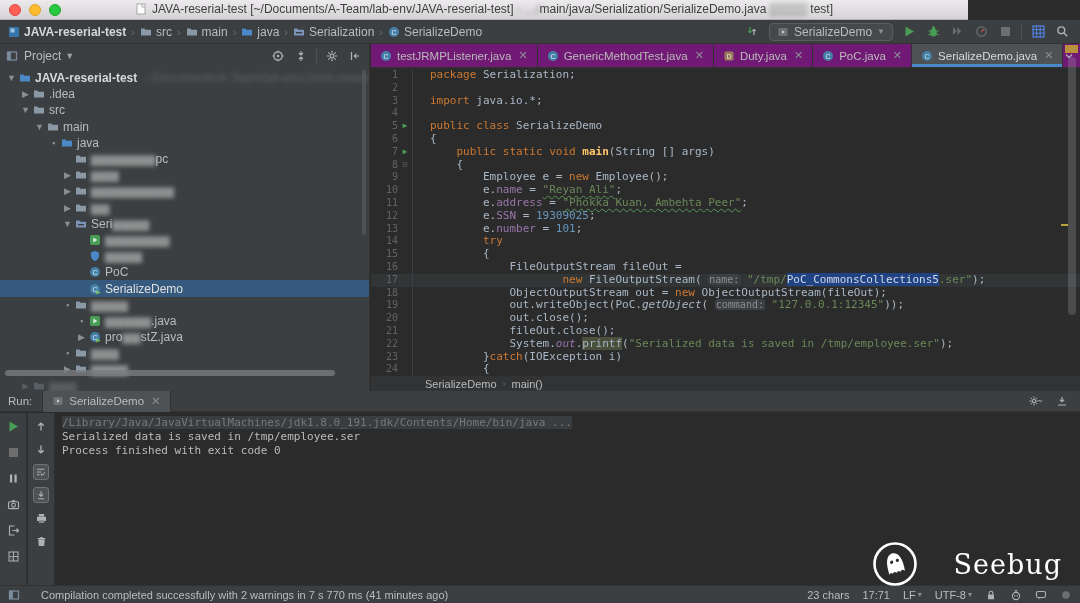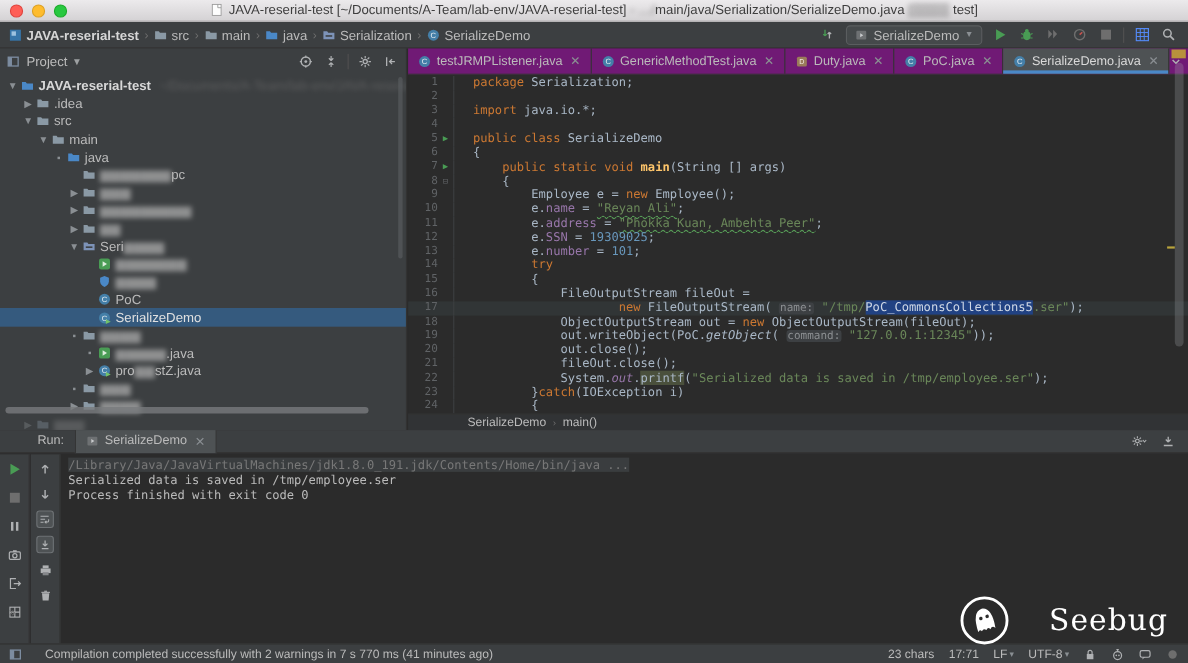--- a/index.html
+++ b/index.html
@@ -1,21 +1,21 @@
 <!DOCTYPE html>
 <html><head>
 <meta charset="utf-8">
 <style>
   * { margin:0; padding:0; box-sizing:border-box; }
   html,body { width:1080px; height:603px; overflow:hidden; background:#2b2b2b;
               font-family:"Liberation Sans", sans-serif; }
   #app { position:relative; width:1080px; height:603px; background:#2b2b2b; }
 
   
-  #titlebar { position:absolute; left:0; top:0; width:1080px; height:20px;
+  #titlebar { position:absolute; left:0; top:0; width:968px; height:20px;
     background:linear-gradient(#eceaec,#d4d2d4); border-bottom:1px solid #b5b3b5;
     display:flex; align-items:center; }
   .traffic { display:flex; gap:8px; margin-left:9px; }
   .tl { width:12px; height:12px; border-radius:50%; }
   .tl.red{background:#ff5f57;border:1px solid #e0443e;}
   .tl.yellow{background:#febc2e;border:1px solid #dea123;}
   .tl.green{background:#28c840;border:1px solid #1aab29;}
   #title-text { position:absolute; left:0; right:0; text-align:center; font-size:12px;
     color:#3e3e3e; white-space:nowrap; }
   #title-text .blurred { filter:blur(2.5px); opacity:.75; }
@@ -94,21 +94,21 @@
   #stripe-tick { position:absolute; right:12px; top:180px; width:7px; height:2px; background:#b8a33c; }
 
   #ed-breadcrumb { position:absolute; left:0; bottom:0; right:0; height:15px; background:#313335;
     border-top:1px solid #323232; display:flex; align-items:center; gap:6px;
     padding-left:54px; font-size:11px; color:#bbbbbb; }
   #ed-breadcrumb .sep { color:#6e6e6e; font-size:9px; }
 
   
   #run-panel { position:absolute; left:0; top:391px; width:1080px; height:194px; background:#2b2b2b; }
   #run-header { height:21px; background:#3c3f41; border-bottom:1px solid #323232;
-    display:flex; align-items:center; font-size:11.5px; color:#bbbbbb;padding-left:26px; }
+    display:flex; align-items:center; font-size:11.5px; color:#bbbbbb; }
   #run-label { padding:0 10px 0 8px; }
   #run-tab { display:flex; align-items:center; gap:5px; background:#4e5254; height:21px;
     padding:0 9px; border-right:1px solid #323232; border-left:1px solid #323232; }
   #run-tab .x { color:#8a8f93; margin-left:2px; }
   #run-header-right { margin-left:auto; display:flex; gap:10px; padding-right:10px; }
   #run-body { position:absolute; top:22px; bottom:0; left:0; right:0; }
   #run-toolbar-1 { position:absolute; left:0; top:0; bottom:0; width:27px; background:#3c3f41;
     border-right:1px solid #323232; display:flex; flex-direction:column; align-items:center;
     padding-top:5px; gap:10px; }
   #run-toolbar-2 { position:absolute; left:28px; top:0; bottom:0; width:27px; background:#3c3f41;

